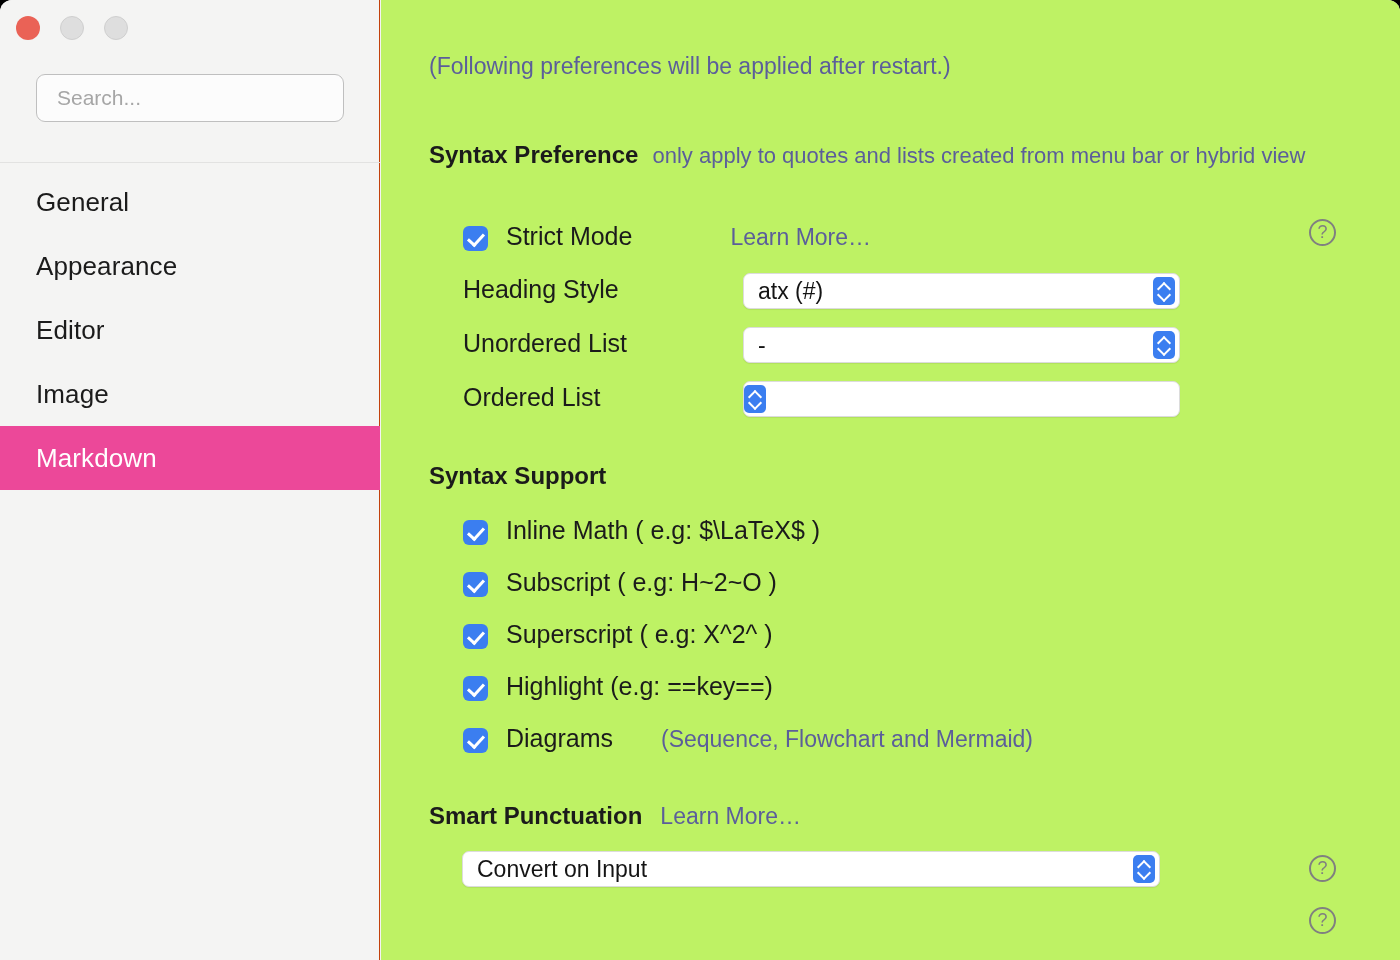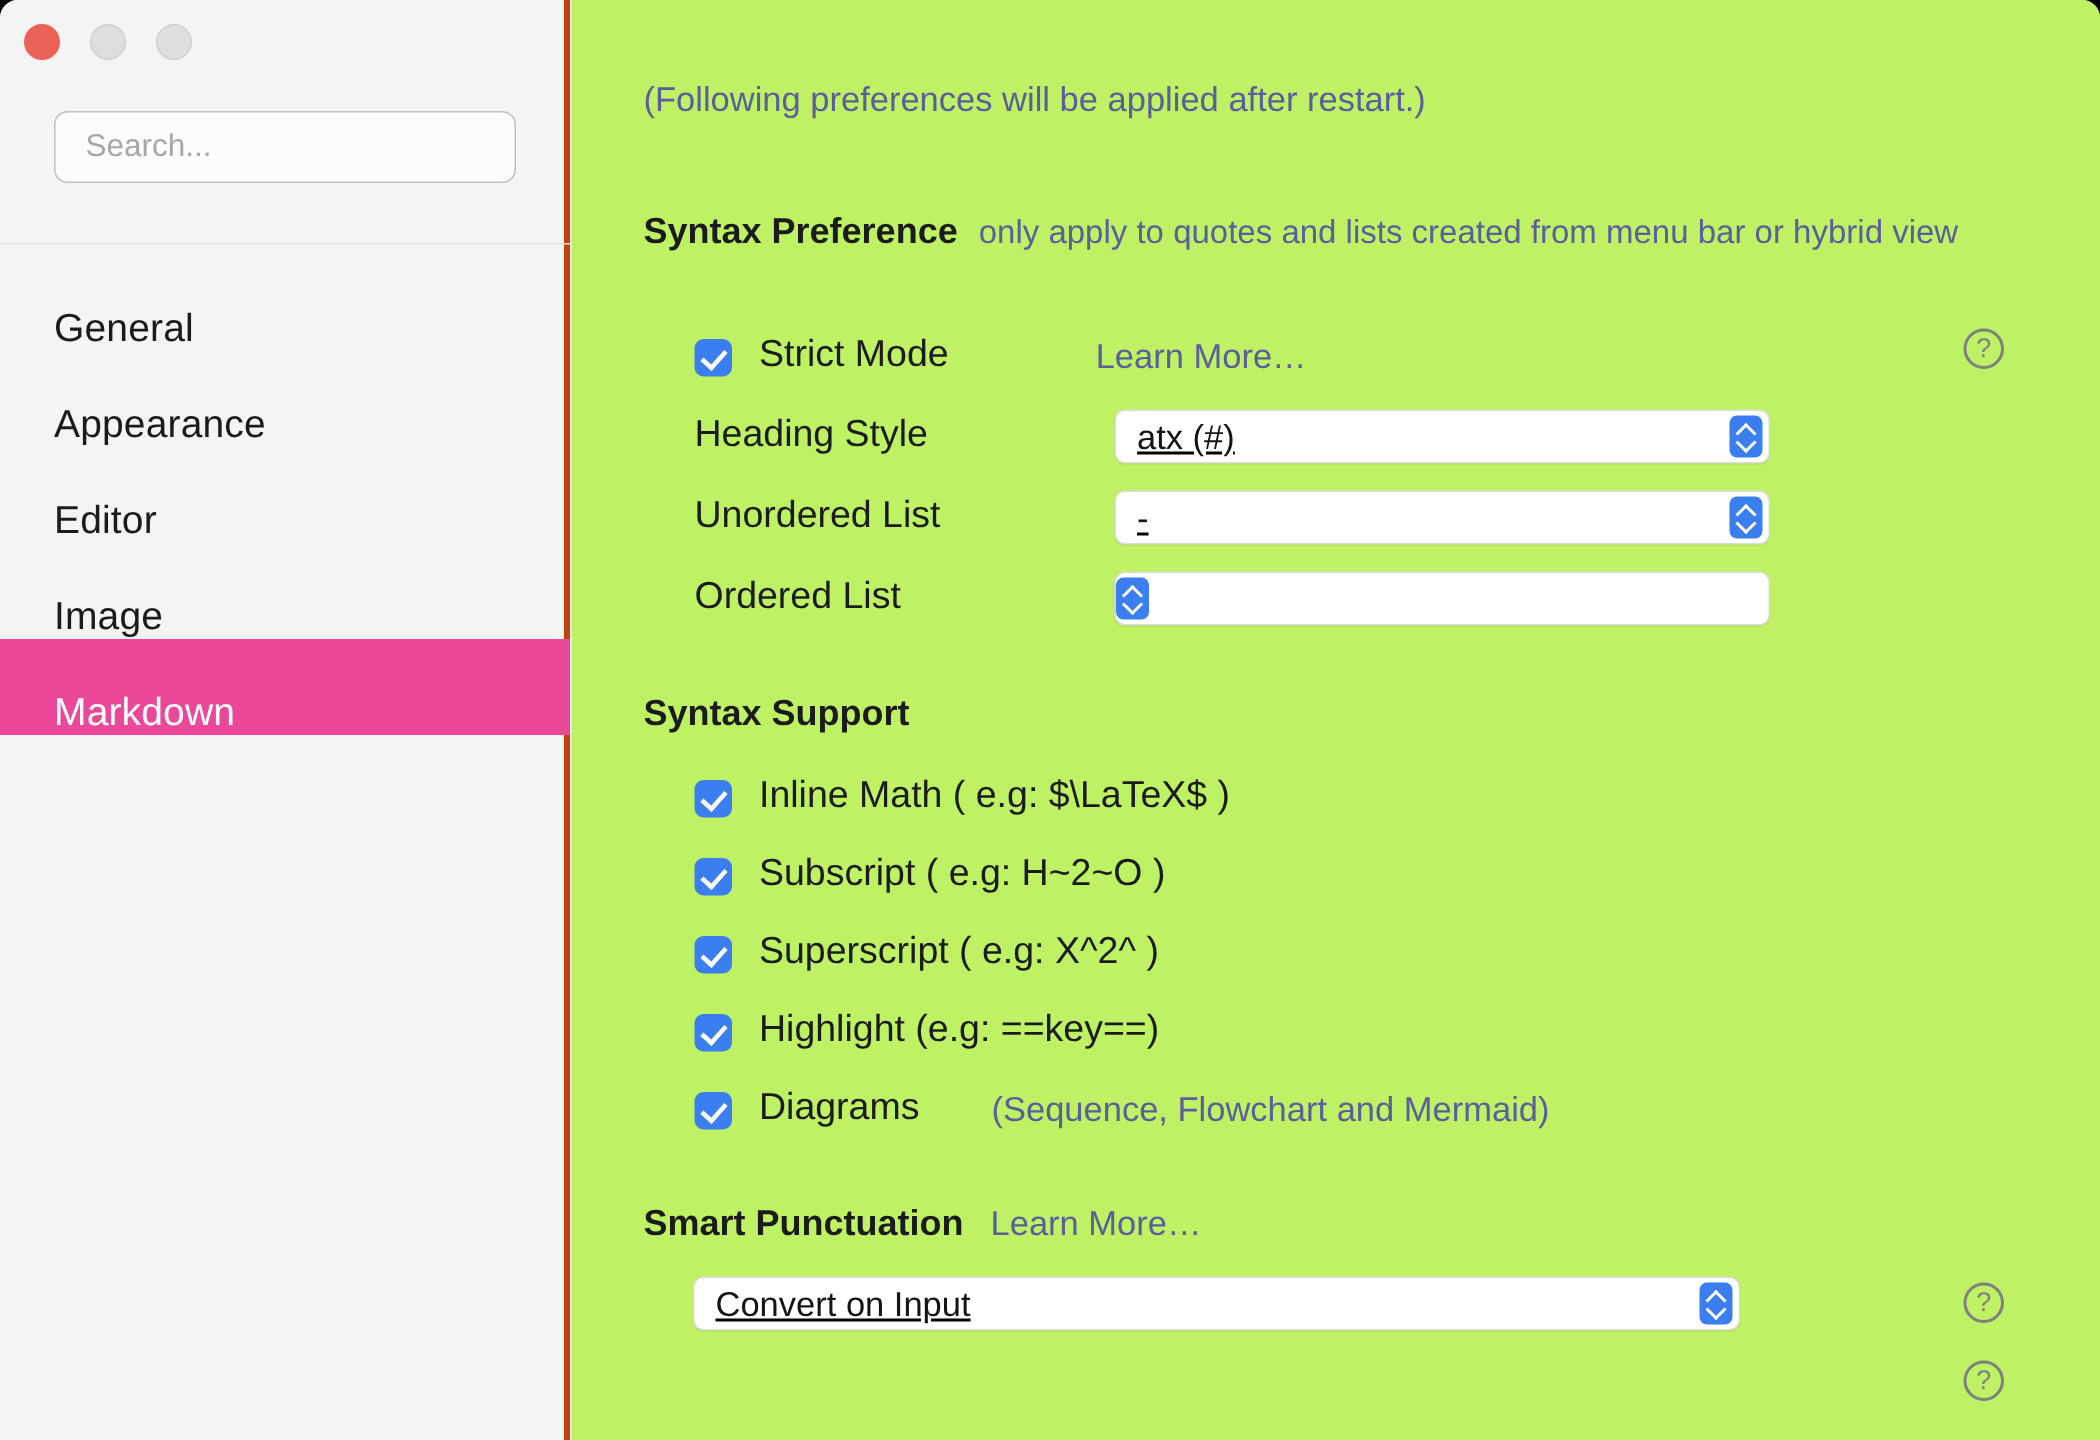--- a/index.html
+++ b/index.html
@@ -16,21 +16,21 @@
     border-top-left-radius: 12px;
     border-top-right-radius: 12px;
     overflow: hidden;
   }
 
   
   #sidebar {
     position: absolute; left: 0; top: 0;
     width: 380px; height: 960px;
     background: #f4f4f3;
-    border-right: 4px solid #c2410c;
+    border-right: 1px solid #c2410c;
   }
   .traffic-lights {
     position: absolute; left: 16px; top: 16px;
     display: flex; gap: 20px; align-items: center;
   }
   .tl { width: 24px; height: 24px; border-radius: 50%; }
   .tl-close { background: #ea6256; }
   .tl-min, .tl-zoom { background: #dedede; border: 1px solid #cfcfcf; }
 
   #search-wrap { position: absolute; left: 36px; top: 74px; width: 308px; }
@@ -45,21 +45,21 @@
   }
   #search-input::placeholder { color: #a6a6a6; }
 
   #sidebar-divider {
     position: absolute; left: 0; top: 162px;
     width: 380px; height: 1px; background: #e2e2e1;
   }
 
   #nav-list { position: absolute; left: 0; top: 170px; width: 380px; }
   .nav-item {
-    height: 64px; display: flex; align-items: flex-end;
+    height: 64px; display: flex; align-items: center;
     padding-left: 36px;
     font-size: 26px; color: #1b1b1b;
     letter-spacing: 0.1px;
     cursor: default;
   }
   .nav-item.selected { background: #ec4899; color: #ffffff; }
 
   
   #content {
     position: absolute; left: 381px; top: 0;
@@ -119,21 +119,20 @@
   
   .popup {
     position: relative;
     height: 36px;
     background: #ffffff;
     border: 1px solid #dcdcdc;
     border-radius: 7px;
     box-shadow: 0 1px 1px rgba(0,0,0,0.07);
     display: flex; align-items: center;
     cursor: default;
-    text-decoration: underline;
   }
   .popup .val {
     font-size: 23px; color: #141414;
     padding-left: 14px; white-space: nowrap;
     flex: 1 1 auto; overflow: hidden;
   }
   .popup .stepper {
     width: 22px; height: 28px; margin-right: 4px;
     background: #3b7ef0; border-radius: 5px;
     flex: 0 0 auto; position: relative;

